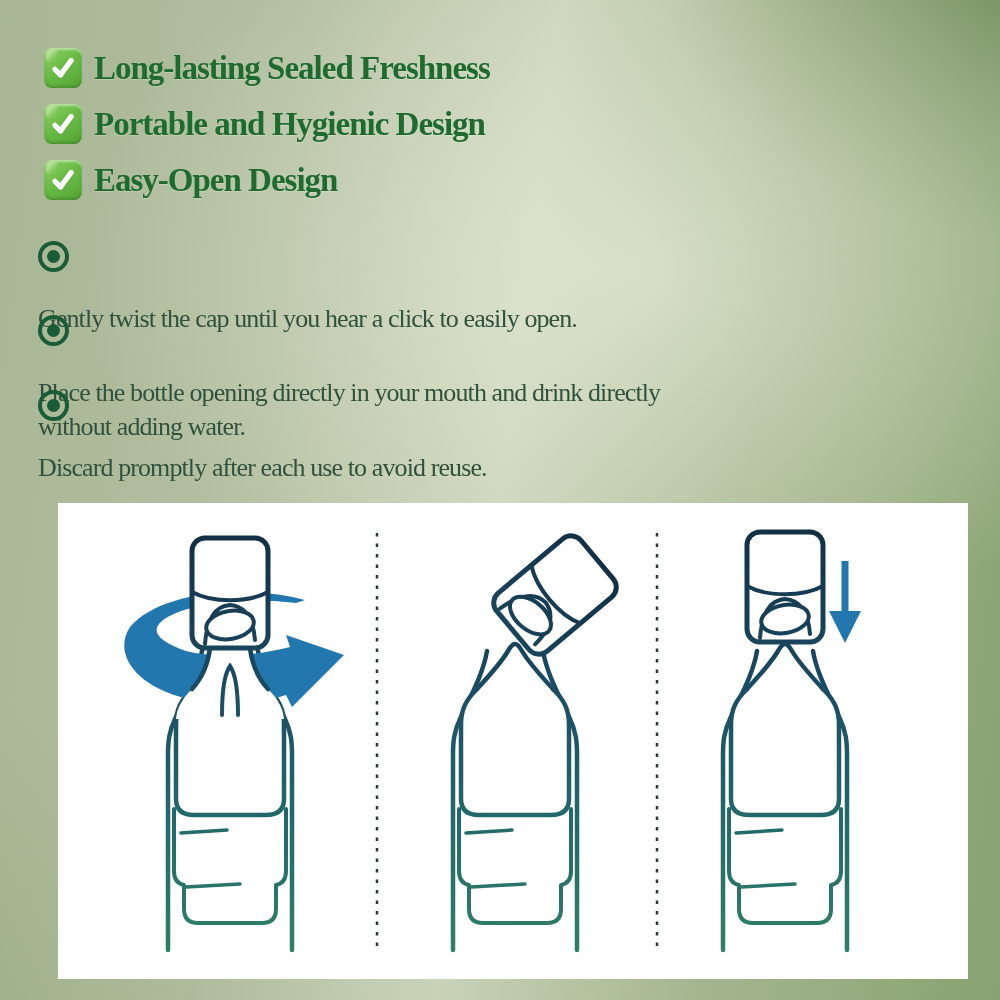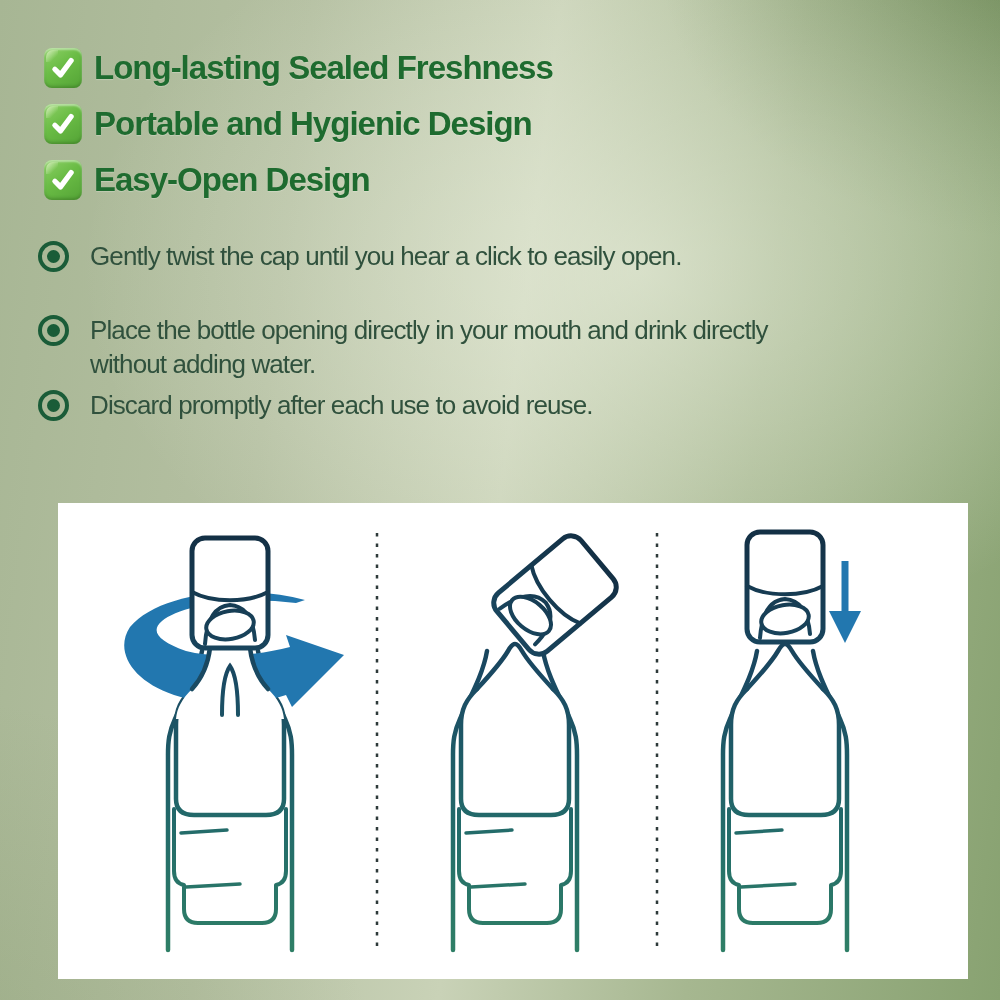--- a/index.html
+++ b/index.html
@@ -1,20 +1,20 @@
 <!DOCTYPE html>
 <html><head>
 <meta charset="utf-8">
 <style>
   html,body{margin:0;padding:0;}
   .stage{
     position:relative;
     width:1000px;height:1000px;
     overflow:hidden;
-    font-family:Liberation Sans, sans-serif;
+    font-family:Liberation Serif, serif;
     background:
       radial-gradient(900px 620px at 64% 27%, rgba(241,245,230,0.55), rgba(241,245,230,0) 62%),
       radial-gradient(620px 480px at 103% -5%, rgba(72,104,50,0.42), rgba(72,104,50,0) 60%),
       radial-gradient(760px 640px at -8% 108%, rgba(118,142,92,0.28), rgba(118,142,92,0) 60%),
       linear-gradient(97deg,#a7b694 0%,#b5c0a2 28%,#c9d2b7 50%,#a6b790 72%,#88a271 100%);
   }
 
   
   .feature-row{position:absolute;left:44px;display:flex;align-items:center;gap:12px;height:44px;}
   .f1{top:46px}.f2{top:102px}.f3{top:158px}
@@ -29,21 +29,21 @@
     background:linear-gradient(135deg,#d7efbe 0%,rgba(215,239,190,0) 70%);
     border-top-left-radius:7px;
   }
   .checkbox svg{width:30px;height:30px;display:block;}
   .feature-label{
     font-size:33px;font-weight:bold;letter-spacing:-1px;color:#1e6b2f;
     white-space:nowrap;text-shadow:0 1px 1px rgba(255,255,255,.25);
   }
 
   
-  .instr-row{position:absolute;left:38px;display:flex;gap:21px;align-items:flex-start;}
+  .instr-row{position:absolute;left:38px;display:flex;gap:30px;align-items:flex-start;flex-direction:column;}
   .i1{top:239px}.i2{top:313px}.i3{top:388px}
   .target{
     flex:0 0 auto;margin-top:2px;width:31px;height:31px;border-radius:50%;
     border:4px solid #1a5c38;box-sizing:border-box;
     display:flex;align-items:center;justify-content:center;
   }
   .target .dot{width:13px;height:13px;border-radius:50%;background:#1a5c38;}
   .instr-text{
     width:680px;font-size:26px;line-height:34px;letter-spacing:-0.9px;color:#30513d;
   }

